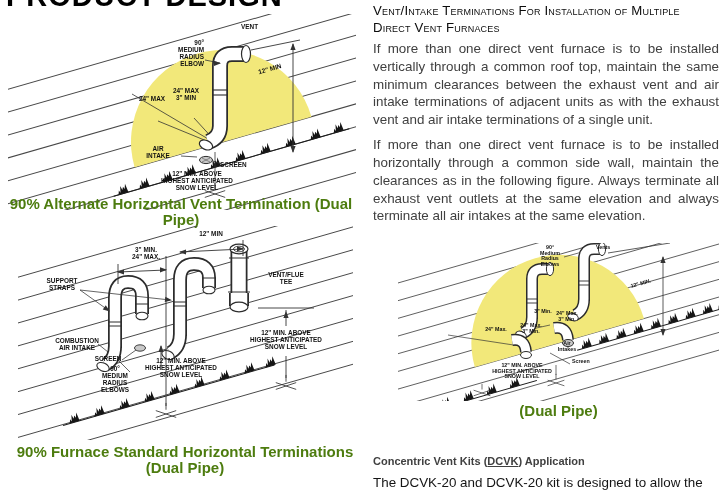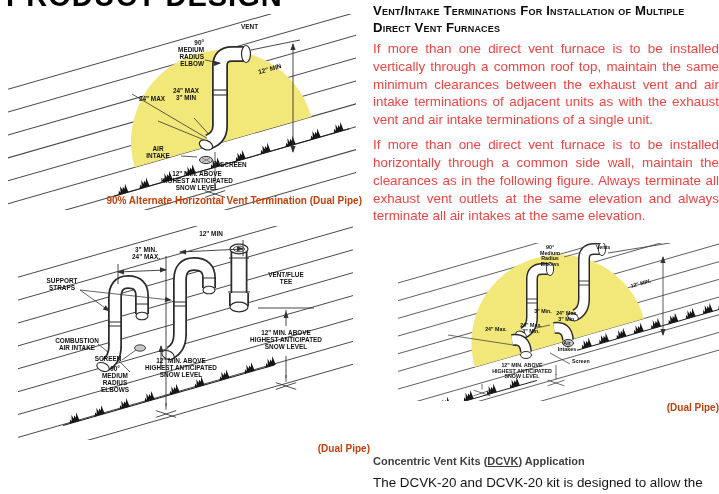--- a/index.html
+++ b/index.html
@@ -18,31 +18,31 @@
   .dlabel{
     position:absolute;font-weight:bold;color:#111;
     font-size:6.4px;line-height:1.08;text-align:center;
     white-space:pre-line;letter-spacing:0;
   }
   .dlabel.small{font-size:5.3px;}
   .dlabel.left{text-align:left;}
   .dlabel.right{text-align:right;}
   .rot{transform:rotate(-16deg);}
   .caption{
-    position:absolute;font-weight:bold;font-size:10px;color:#c2410c;
-    text-align:right;line-height:1.06;
+    position:absolute;font-weight:bold;font-size:15px;color:#4d7c0f;
+    text-align:center;line-height:1.06;
   }
   
   .rightcol{position:absolute;left:373px;top:3px;width:346px;}
   .rc-heading{
-    font-weight:bold;font-size:13.2px;line-height:1.25;color:#0c0c0c;
+    font-weight:normal;font-size:13.2px;line-height:1.25;color:#0c0c0c;
     font-variant:small-caps;letter-spacing:0.2px;margin:0 0 4px 0;
   }
   .rc-para{
-    font-size:13.4px;line-height:1.33;text-align:justify;margin:0 0 7px 0;color:#ef4444;
+    font-size:13.4px;line-height:1.33;text-align:justify;margin:0 0 7px 0;color:#404040;
   }
   .rc-subheading{font-weight:bold;font-size:11px;color:#404040;}
   .rc-subheading .u{text-decoration:underline;}
 </style>
 </head>
 <body>
 
 <svg width="0" height="0" style="position:absolute" aria-hidden="true">
   <defs>
     <path id="tuft" d="M0 0 l1.5 -4 l1 2.5 l1.5 -6.5 l1 4.5 l1.5 -3 l1 2.5 l1.8 -5 l1 9 z" fill="#161616"></path>
@@ -252,20 +252,21 @@
 RADIUS
 ELBOWS</div>
   <div class="dlabel" style="left:118px;top:132px;width:90px;">12" MIN. ABOVE
 HIGHEST ANTICIPATED
 SNOW LEVEL</div>
   <div class="dlabel" style="left:226px;top:104px;width:84px;">12" MIN. ABOVE
 HIGHEST ANTICIPATED
 SNOW LEVEL</div>
 </div>
 <div class="caption" style="left:0px;top:444px;width:370px;">
+  <div>90% Furnace Standard Horizontal Terminations</div>
   <div>(Dual Pipe)</div>
 </div>
 
 <div class="diagram" style="left:398px;top:243px;width:321px;height:158px;">
   <svg width="321" height="158" viewBox="0 0 321 158">
     <g transform="rotate(-16 160 95)" stroke="#4a4a4a" stroke-width="0.8">
       <line x1="-60" y1="-2" x2="390" y2="-2"></line>
       <line x1="-60" y1="15" x2="390" y2="15"></line>
       <line x1="-60" y1="32" x2="390" y2="32"></line>
       <line x1="-60" y1="49" x2="390" y2="49"></line>

